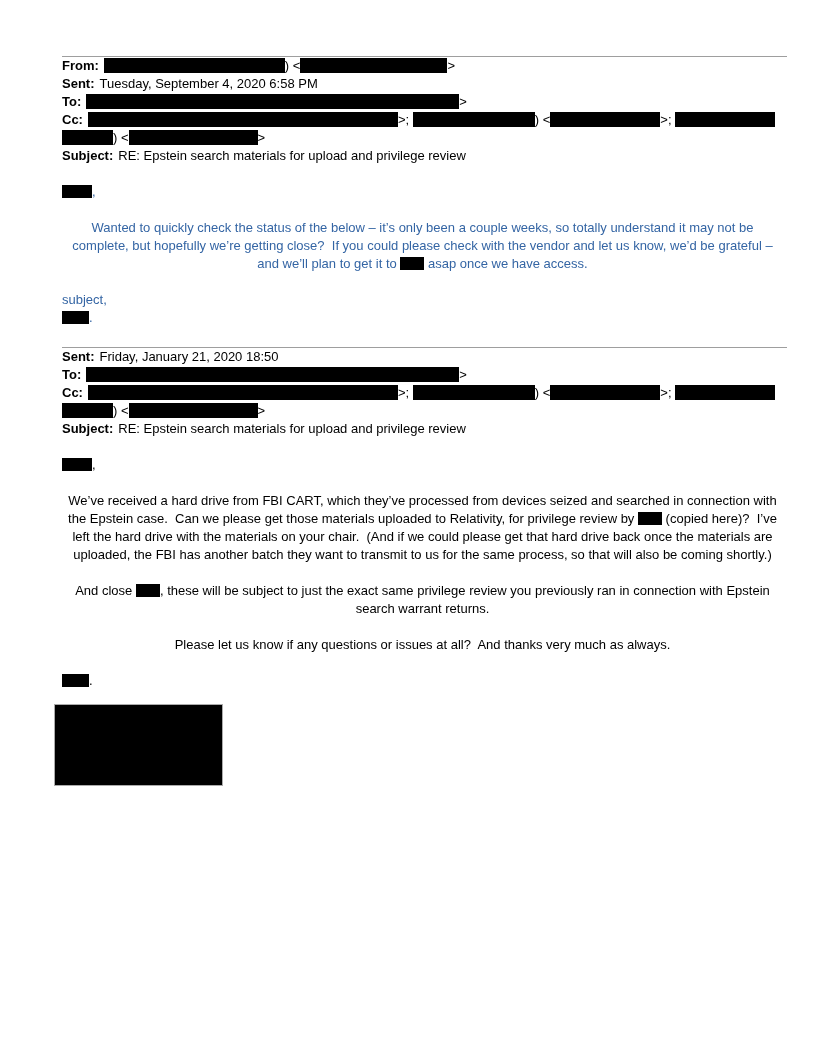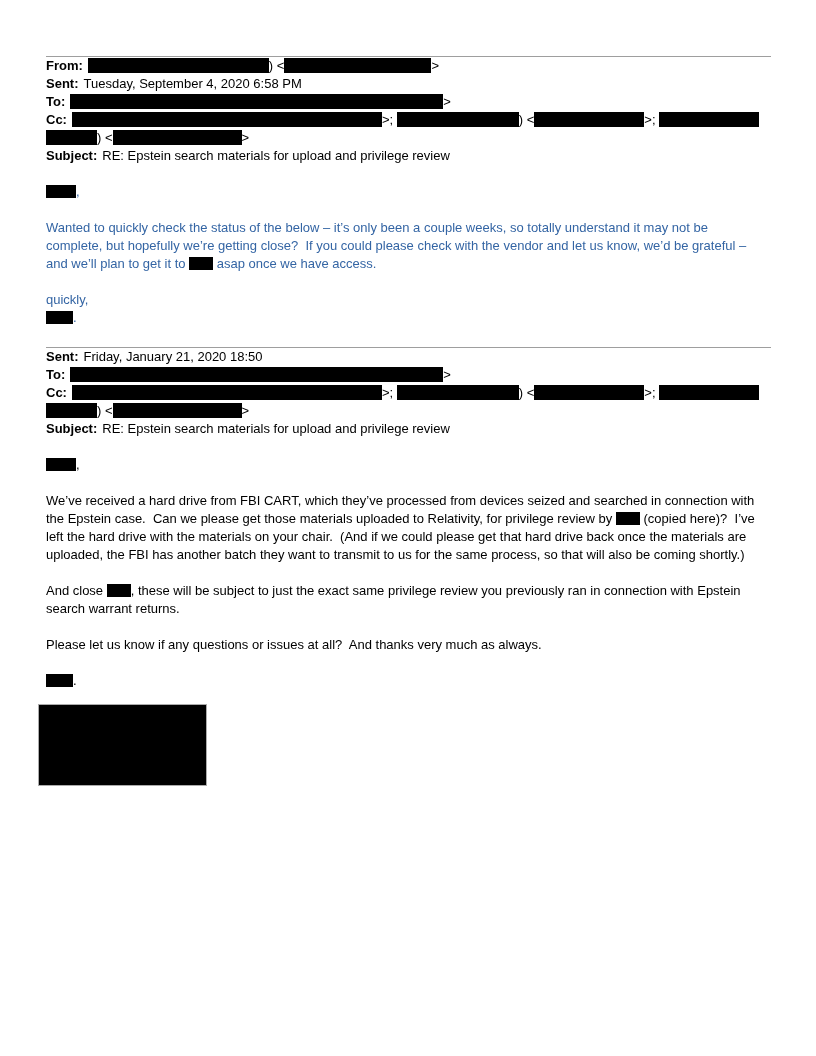--- a/index.html
+++ b/index.html
@@ -9,27 +9,27 @@
     --page-bg:#FFFFFF;
     --text:#000000;
   }
   html,body{margin:0;padding:0;}
   body{
     width:816px;height:1056px;position:relative;overflow:hidden;
     background:var(--page-bg);
     font-family:"Liberation Sans",sans-serif;
     font-size:13px;line-height:18px;color:var(--text);
   }
-  .content{position:absolute;left:46px;top:0;width:725px;}
+  .content{position:absolute;left:62px;top:0;width:725px;}
   .divider{border:none;border-top:1px solid var(--divider);margin:0;height:0;}
   .divider-top{margin-top:56px;}
   .divider-mid{margin-top:20px;}
   .line{min-height:18px;white-space:pre-wrap;}
   .lbl{font-weight:700;margin-right:5px;}
-  .para{margin:18px 4px 0 0;white-space:pre-wrap;}
+  .para{margin:18px 4px 0 0;white-space:pre-wrap;text-align:center;}
   .gap-top{margin-top:18px;}
   .blue{color:var(--reply-blue);}
   .seg-bar{display:inline-block;background:var(--redaction);}
   .sig-block{
     width:167px;height:80px;background:var(--redaction);
     border:1px solid #ABABAB;margin:14px 0 0 -8px;
   }
 </style>
 </head>
 <body>
@@ -41,21 +41,21 @@
   <section>
     <div class="line"><span class="lbl">From:</span><span><span class="seg-bar" style="width: 181px; height: 15px; vertical-align: -3px;"></span><span>) &lt;</span><span class="seg-bar" style="width: 147px; height: 15px; vertical-align: -3px;"></span><span>&gt;</span></span></div>
     <div class="line"><span class="lbl">Sent:</span><span>Tuesday, September 4, 2020 6:58 PM</span></div>
     <div class="line"><span class="lbl">To:</span><span><span class="seg-bar" style="width: 373px; height: 15px; vertical-align: -3px;"></span><span>&gt;</span></span></div>
     <div class="line"><span class="lbl">Cc:</span><span><span class="seg-bar" style="width: 310px; height: 15px; vertical-align: -3px;"></span><span>&gt;; </span><span class="seg-bar" style="width: 122px; height: 15px; vertical-align: -3px;"></span><span>) &lt;</span><span class="seg-bar" style="width: 110px; height: 15px; vertical-align: -3px;"></span><span>&gt;; </span><span class="seg-bar" style="width: 100px; height: 15px; vertical-align: -3px;"></span></span></div>
     <div class="line"><span><span class="seg-bar" style="width: 51px; height: 15px; vertical-align: -3px;"></span><span>) &lt;</span><span class="seg-bar" style="width: 129px; height: 15px; vertical-align: -3px;"></span><span>&gt;</span></span></div>
     <div class="line"><span class="lbl">Subject:</span><span>RE: Epstein search materials for upload and privilege review</span></div>
 
     <div class="line blue gap-top"><span class="seg-bar" style="width: 30px; height: 13px; vertical-align: -2px;"></span><span>,</span></div>
     <div class="para blue"><span>Wanted to quickly check the status of the below – it’s only been a couple weeks, so totally understand it may not be complete, but hopefully we’re getting close?  If you could please check with the vendor and let us know, we’d be grateful – and we’ll plan to get it to </span><span class="seg-bar" style="width: 24px; height: 13px; vertical-align: -2px;"></span><span> asap once we have access.</span></div>
-    <div class="line blue gap-top">quickly,</div>
+    <div class="line blue gap-top">subject,</div>
     <div class="line blue"><span class="seg-bar" style="width: 27px; height: 13px; vertical-align: -2px;"></span><span>.</span></div>
   </section>
 
   <hr class="divider divider-mid">
 
   <section>
     <div class="line"><span class="lbl">Sent:</span><span>Friday, January 21, 2020 18:50</span></div>
     <div class="line"><span class="lbl">To:</span><span><span class="seg-bar" style="width: 373px; height: 15px; vertical-align: -3px;"></span><span>&gt;</span></span></div>
     <div class="line"><span class="lbl">Cc:</span><span><span class="seg-bar" style="width: 310px; height: 15px; vertical-align: -3px;"></span><span>&gt;; </span><span class="seg-bar" style="width: 122px; height: 15px; vertical-align: -3px;"></span><span>) &lt;</span><span class="seg-bar" style="width: 110px; height: 15px; vertical-align: -3px;"></span><span>&gt;; </span><span class="seg-bar" style="width: 100px; height: 15px; vertical-align: -3px;"></span></span></div>
     <div class="line"><span><span class="seg-bar" style="width: 51px; height: 15px; vertical-align: -3px;"></span><span>) &lt;</span><span class="seg-bar" style="width: 129px; height: 15px; vertical-align: -3px;"></span><span>&gt;</span></span></div>

